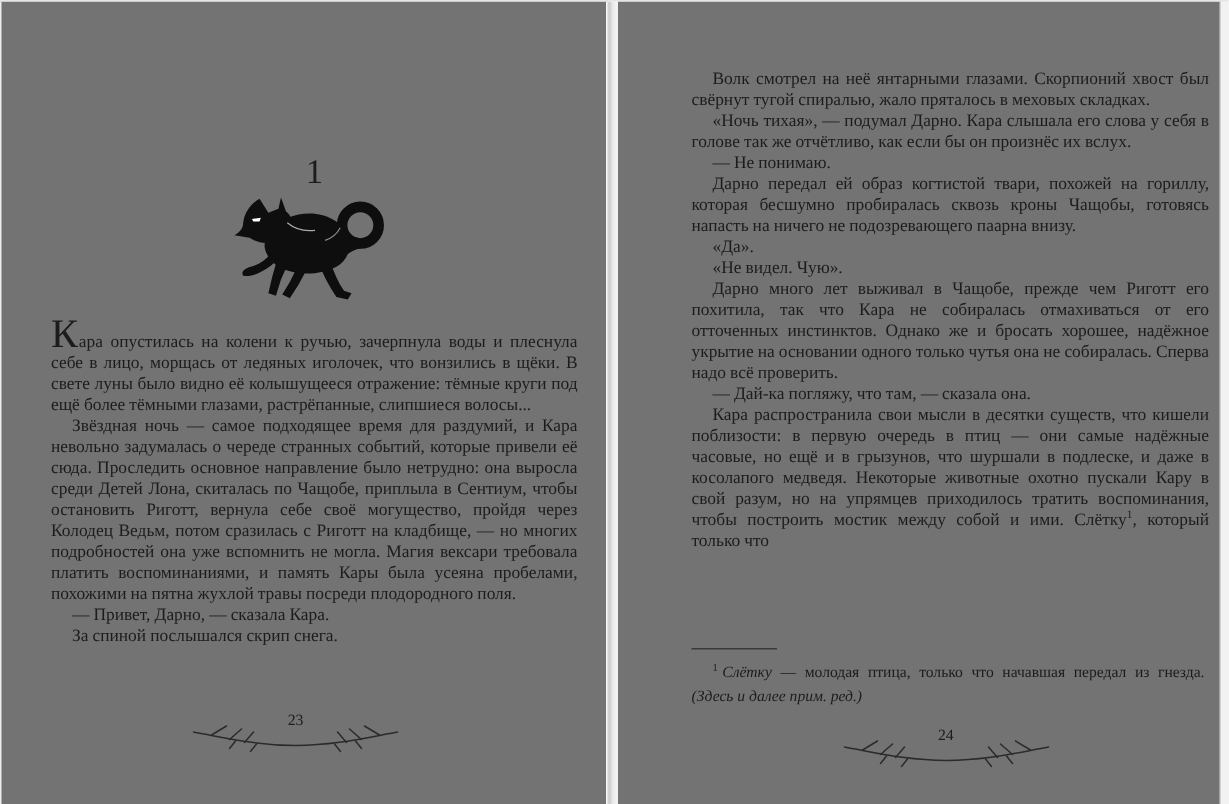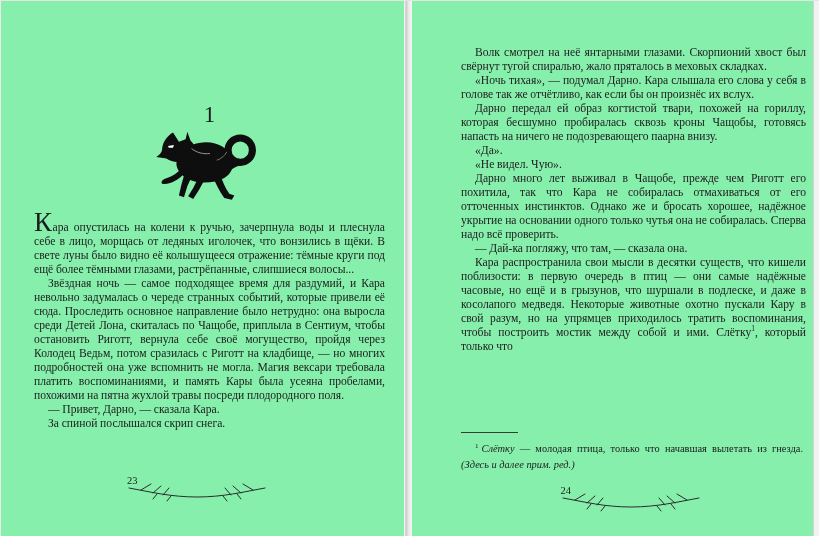--- a/index.html
+++ b/index.html
@@ -1,21 +1,21 @@
 <!DOCTYPE html>
 <html lang="ru"><head>
 <meta charset="utf-8">
 <style>
   html,body { margin:0; padding:0; background:#f5f5f5; }
   .book {
     position:relative; width:819px; height:536px; overflow:hidden;
     background:#f2f2f2; border-top:1px solid #e5e5e5; box-sizing:border-box;
     font-family:"Liberation Serif","DejaVu Serif",serif; color:#1c1c1c;
   }
-  .page { position:absolute; top:0; bottom:0; background:#86efac; overflow:hidden; }
+  .page { position:absolute; top:0; bottom:0; background:#737373; overflow:hidden; }
   .page-left  { left:0; width:405px; border-left:1px solid #ededed; box-sizing:border-box; }
   .page-right { left:412px; width:402px; border-right:1px solid #d2d2d2; box-sizing:border-box; }
   .spine {
     position:absolute; top:0; bottom:0; left:404px; width:8px;
     background:linear-gradient(to right,#ffffff 0%,#c9c9c9 25%,#ececec 60%,#f4f4f4 100%);
   }
   .content-left  { padding:0 20px 0 33px; }
   .content-right { padding:44px 7px 0 49px; }
 
   .chapter-number { margin-top:101px; text-align:center; font-size:23px; line-height:25px; }
@@ -34,21 +34,21 @@
   .fn-rule { width:57px; height:0; border-top:1px solid #3a3a3a; margin:0 0 8px 0; }
   .fn-text { margin:0; font-size:10.4px; line-height:15.5px; text-align:justify; text-indent:14px; }
   .fn-text sup { font-size:7px; vertical-align:super; line-height:0; margin-right:3px; }
 
   .footer { position:absolute; left:0; width:100%; }
   .footer-left  { top:474px; padding-right:12px; box-sizing:border-box; }
   .footer-right { top:484px; padding-left:36px; box-sizing:border-box; }
   .ornament-wrap { position:relative; width:140px; height:27px; margin:0 auto; }
   .ornament-wrap svg { position:absolute; left:0; bottom:0; }
   .page-number {
-    position:absolute; top:0; left:0; width:100%; text-align:left;
+    position:absolute; top:0; left:0; width:100%; text-align:center;
     font-size:10.5px; line-height:12px;
   }
 </style>
 </head>
 <body>
 
 <div class="book">
 
   <div class="page page-left">
     <div class="content-left">
@@ -98,32 +98,33 @@
     </div>
   </div>
 
   <div class="spine"></div>
 
   <div class="page page-right">
     <div class="content-right">
       <div class="body-text">
         <p class="para">Волк смотрел на неё янтарными глазами. Скорпионий хвост был свёрнут тугой спиралью, жало пряталось в меховых складках.</p>
         <p class="para">«Ночь тихая», — подумал Дарно. Кара слышала его слова у себя в голове так же отчётливо, как если бы он произнёс их вслух.</p>
+        <p class="para">— Не понимаю.</p>
         <p class="para">Дарно передал ей образ когтистой твари, похожей на гориллу, которая бесшумно пробиралась сквозь кроны Чащобы, готовясь напасть на ничего не подозревающего паарна внизу.</p>
         <p class="para">«Да».</p>
         <p class="para">«Не видел. Чую».</p>
         <p class="para">Дарно много лет выживал в Чащобе, прежде чем Риготт его похитила, так что Кара не собиралась отмахиваться от его отточенных инстинктов. Однако же и бросать хорошее, надёжное укрытие на основании одного только чутья она не собиралась. Сперва надо всё проверить.</p>
         <p class="para">— Дай-ка погляжу, что там, — сказала она.</p>
         <p class="para"><span>Кара распространила свои мысли в десятки существ, что кишели поблизости: в первую очередь в птиц — они самые надёжные часовые, но ещё и в грызунов, что шуршали в подлеске, и даже в косолапого медведя. Некоторые животные охотно пускали Кару в свой разум, но на упрямцев приходилось тратить воспоминания, чтобы построить мостик между собой и ими. Слётку</span><sup class="fnref">1</sup><span>, который только что</span></p>
       </div>
     </div>
 
     <div class="footnote">
       <div class="fn-rule"></div>
-      <p class="fn-text"><sup>1</sup><i>Слётку</i><span> — молодая птица, только что начавшая вылетать из гнезда. </span><i>(Здесь и далее прим. ред.)</i></p>
+      <p class="fn-text"><sup>1</sup><i>Слётку</i><span> — молодая птица, только что начавшая передал из гнезда. </span><i>(Здесь и далее прим. ред.)</i></p>
     </div>
 
     <div class="footer footer-right">
       <div class="ornament-wrap">
         <svg width="140" height="20" viewBox="0 0 140 20" aria-hidden="true">
           <g stroke="#2b2b2b" stroke-width="1" fill="none" stroke-linecap="round">
             <path d="M2,6 C24,10 44,15 70,15 C96,15 116,10 138,6"></path>
             <path d="M14,8 L24,2"></path>
               <path d="M26,11 L34,4"></path>
               <path d="M36,13 L42,6"></path>

